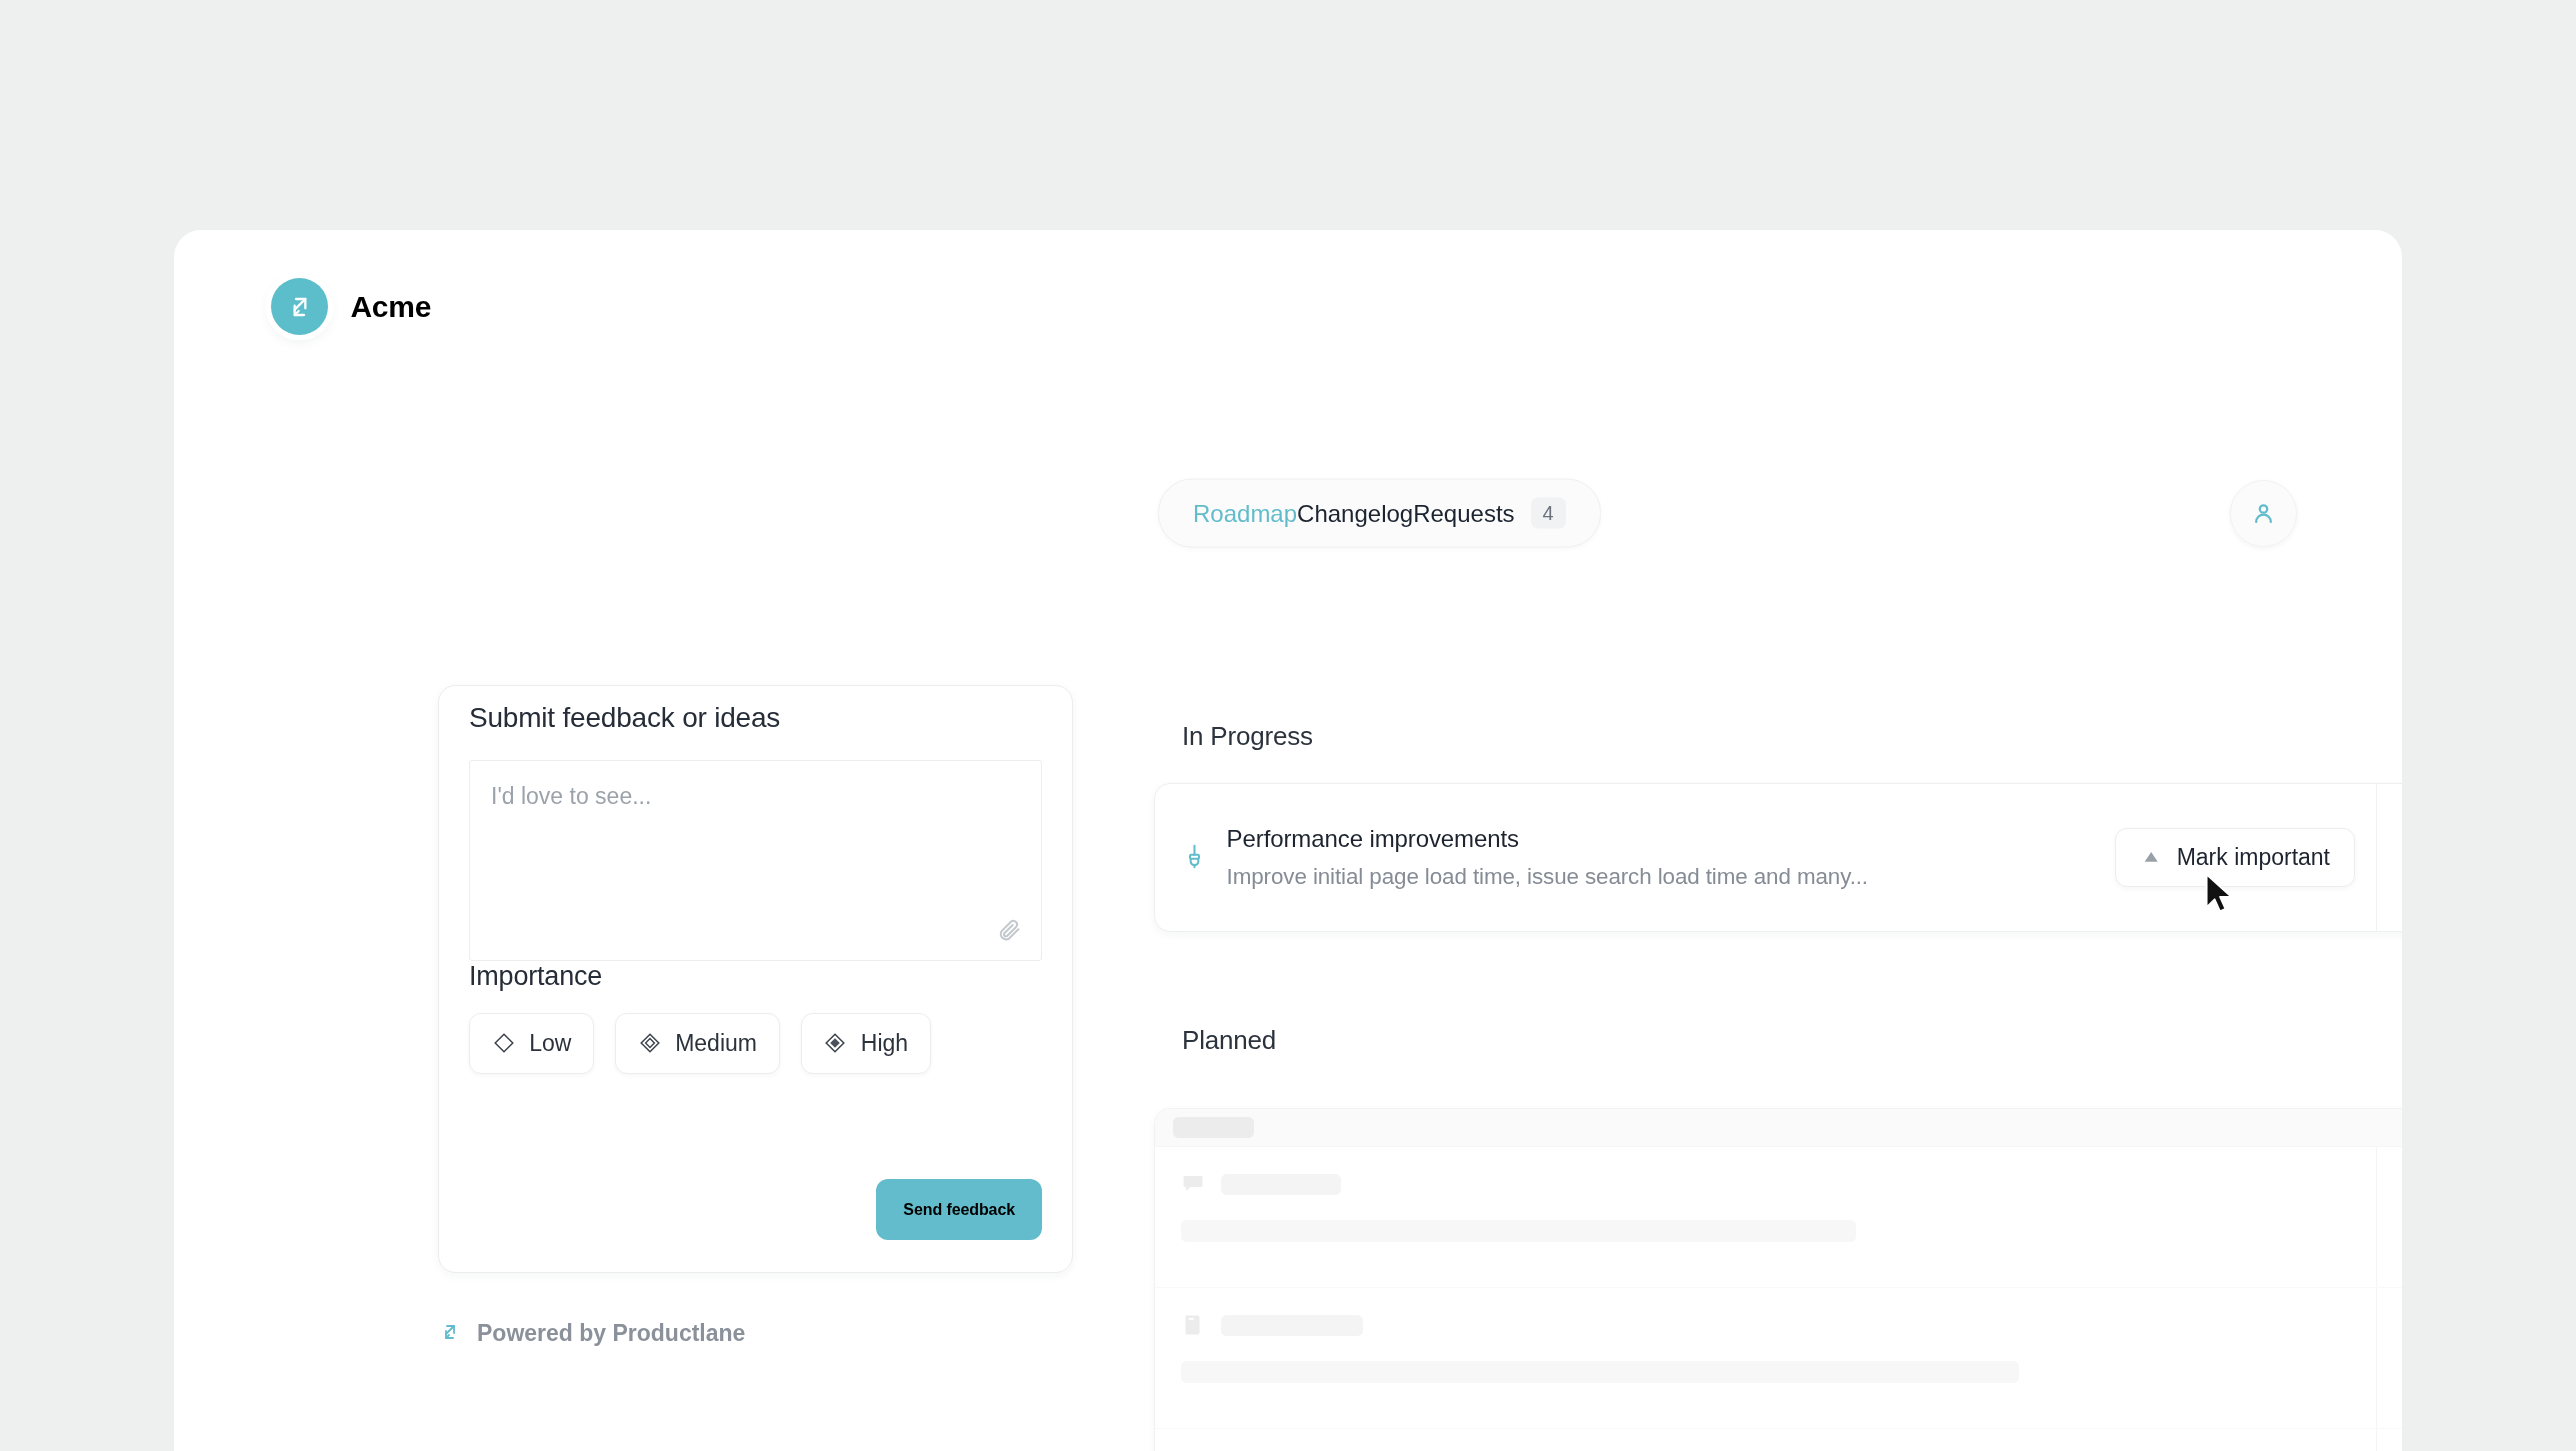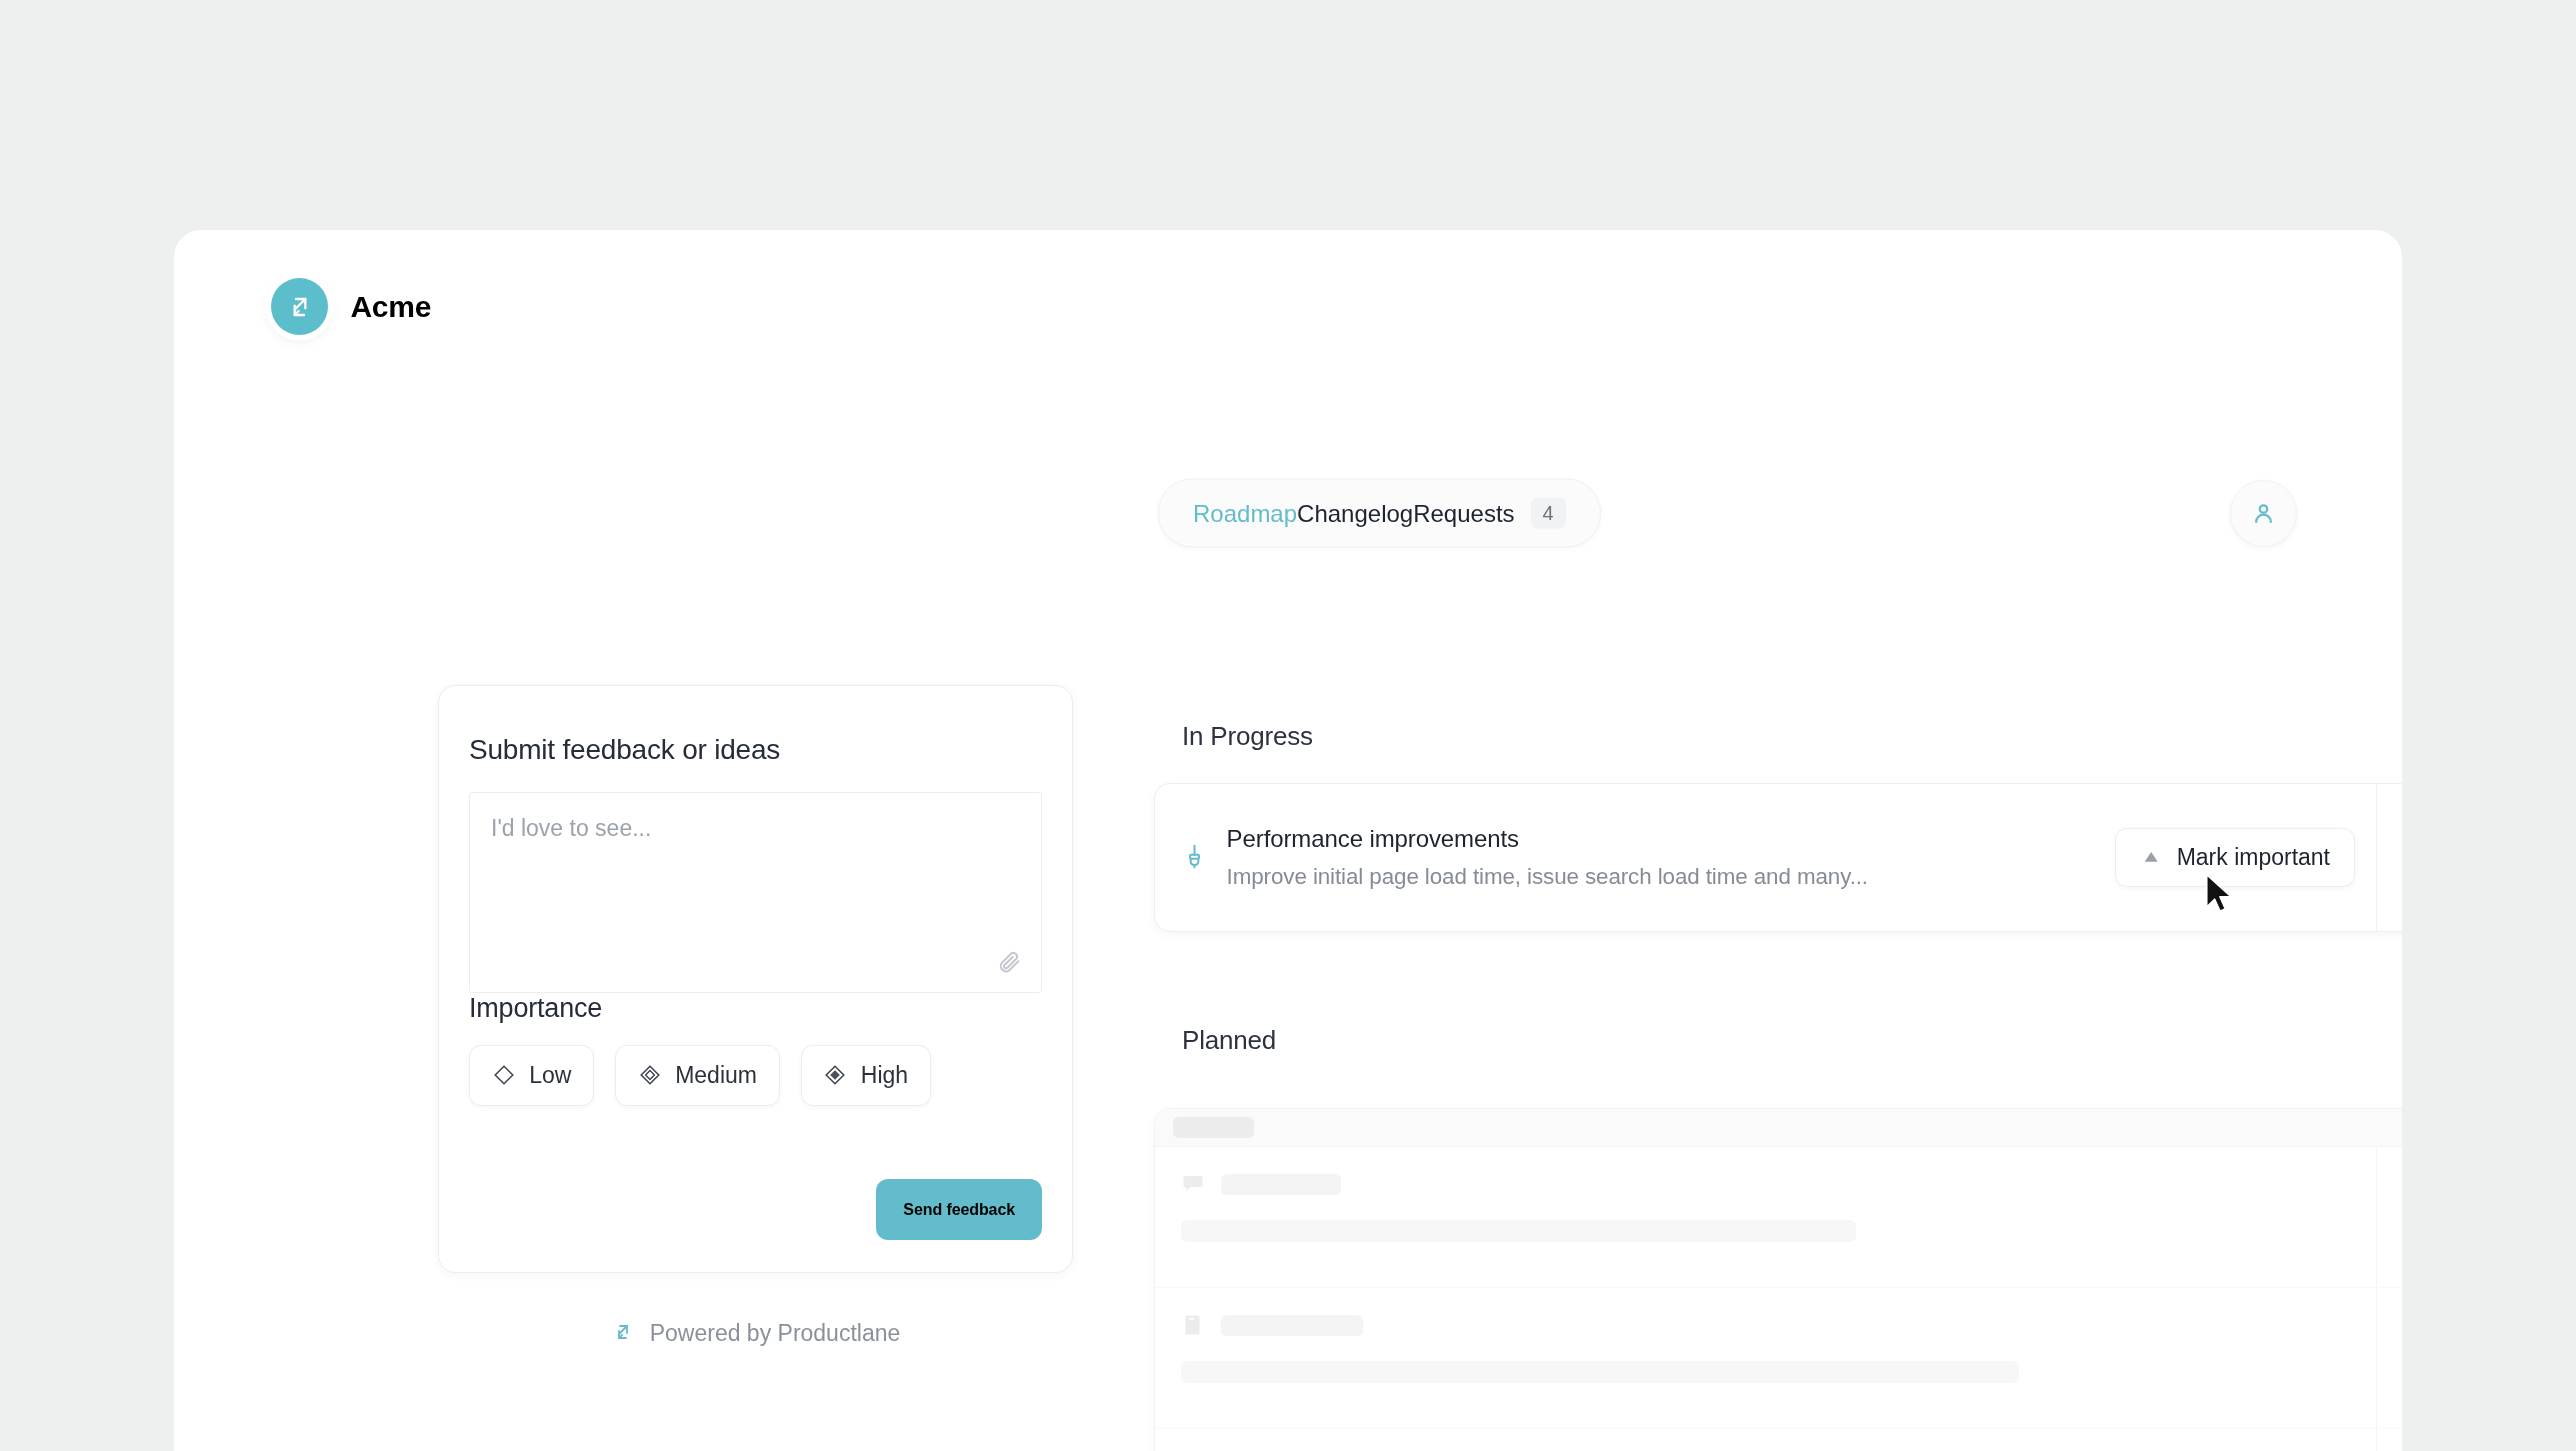--- a/index.html
+++ b/index.html
@@ -108,21 +108,21 @@
   #feedback-card {
     position: absolute;
     left: 264px;
     top: 455px;
     width: 635px;
     height: 588px;
     background: #ffffff;
     border: 1.2px solid #ececec;
     border-radius: 17.6px;
     box-shadow: 0 2.4px 9.6px rgba(30,40,50,.045);
-    padding: 48px 30px;
+    padding: 16px 30px;
   }
   #feedback-title {
     font-size: 28px;
     color: #262d38;
     font-weight: 400;
     letter-spacing: -0.2px;
     margin-bottom: 25.6px;
   }
   #feedback-textarea-wrap {
     position: relative;
@@ -187,22 +187,23 @@
     letter-spacing: -0.1px;
   }
 
   #powered-by {
     position: absolute;
     left: 264px;
     top: 1090px;
     width: 635px;
     display: flex;
     align-items: center;
-    justify-content: center;
+    justify-content: flex-start;
     gap: 15px;
+    font-weight: bold;
   }
   #powered-by-text {
     font-size: 23px;
     color: #8a919a;
   }
 
   
   #section-inprogress-title {
     position: absolute;
     left: 1008px;

